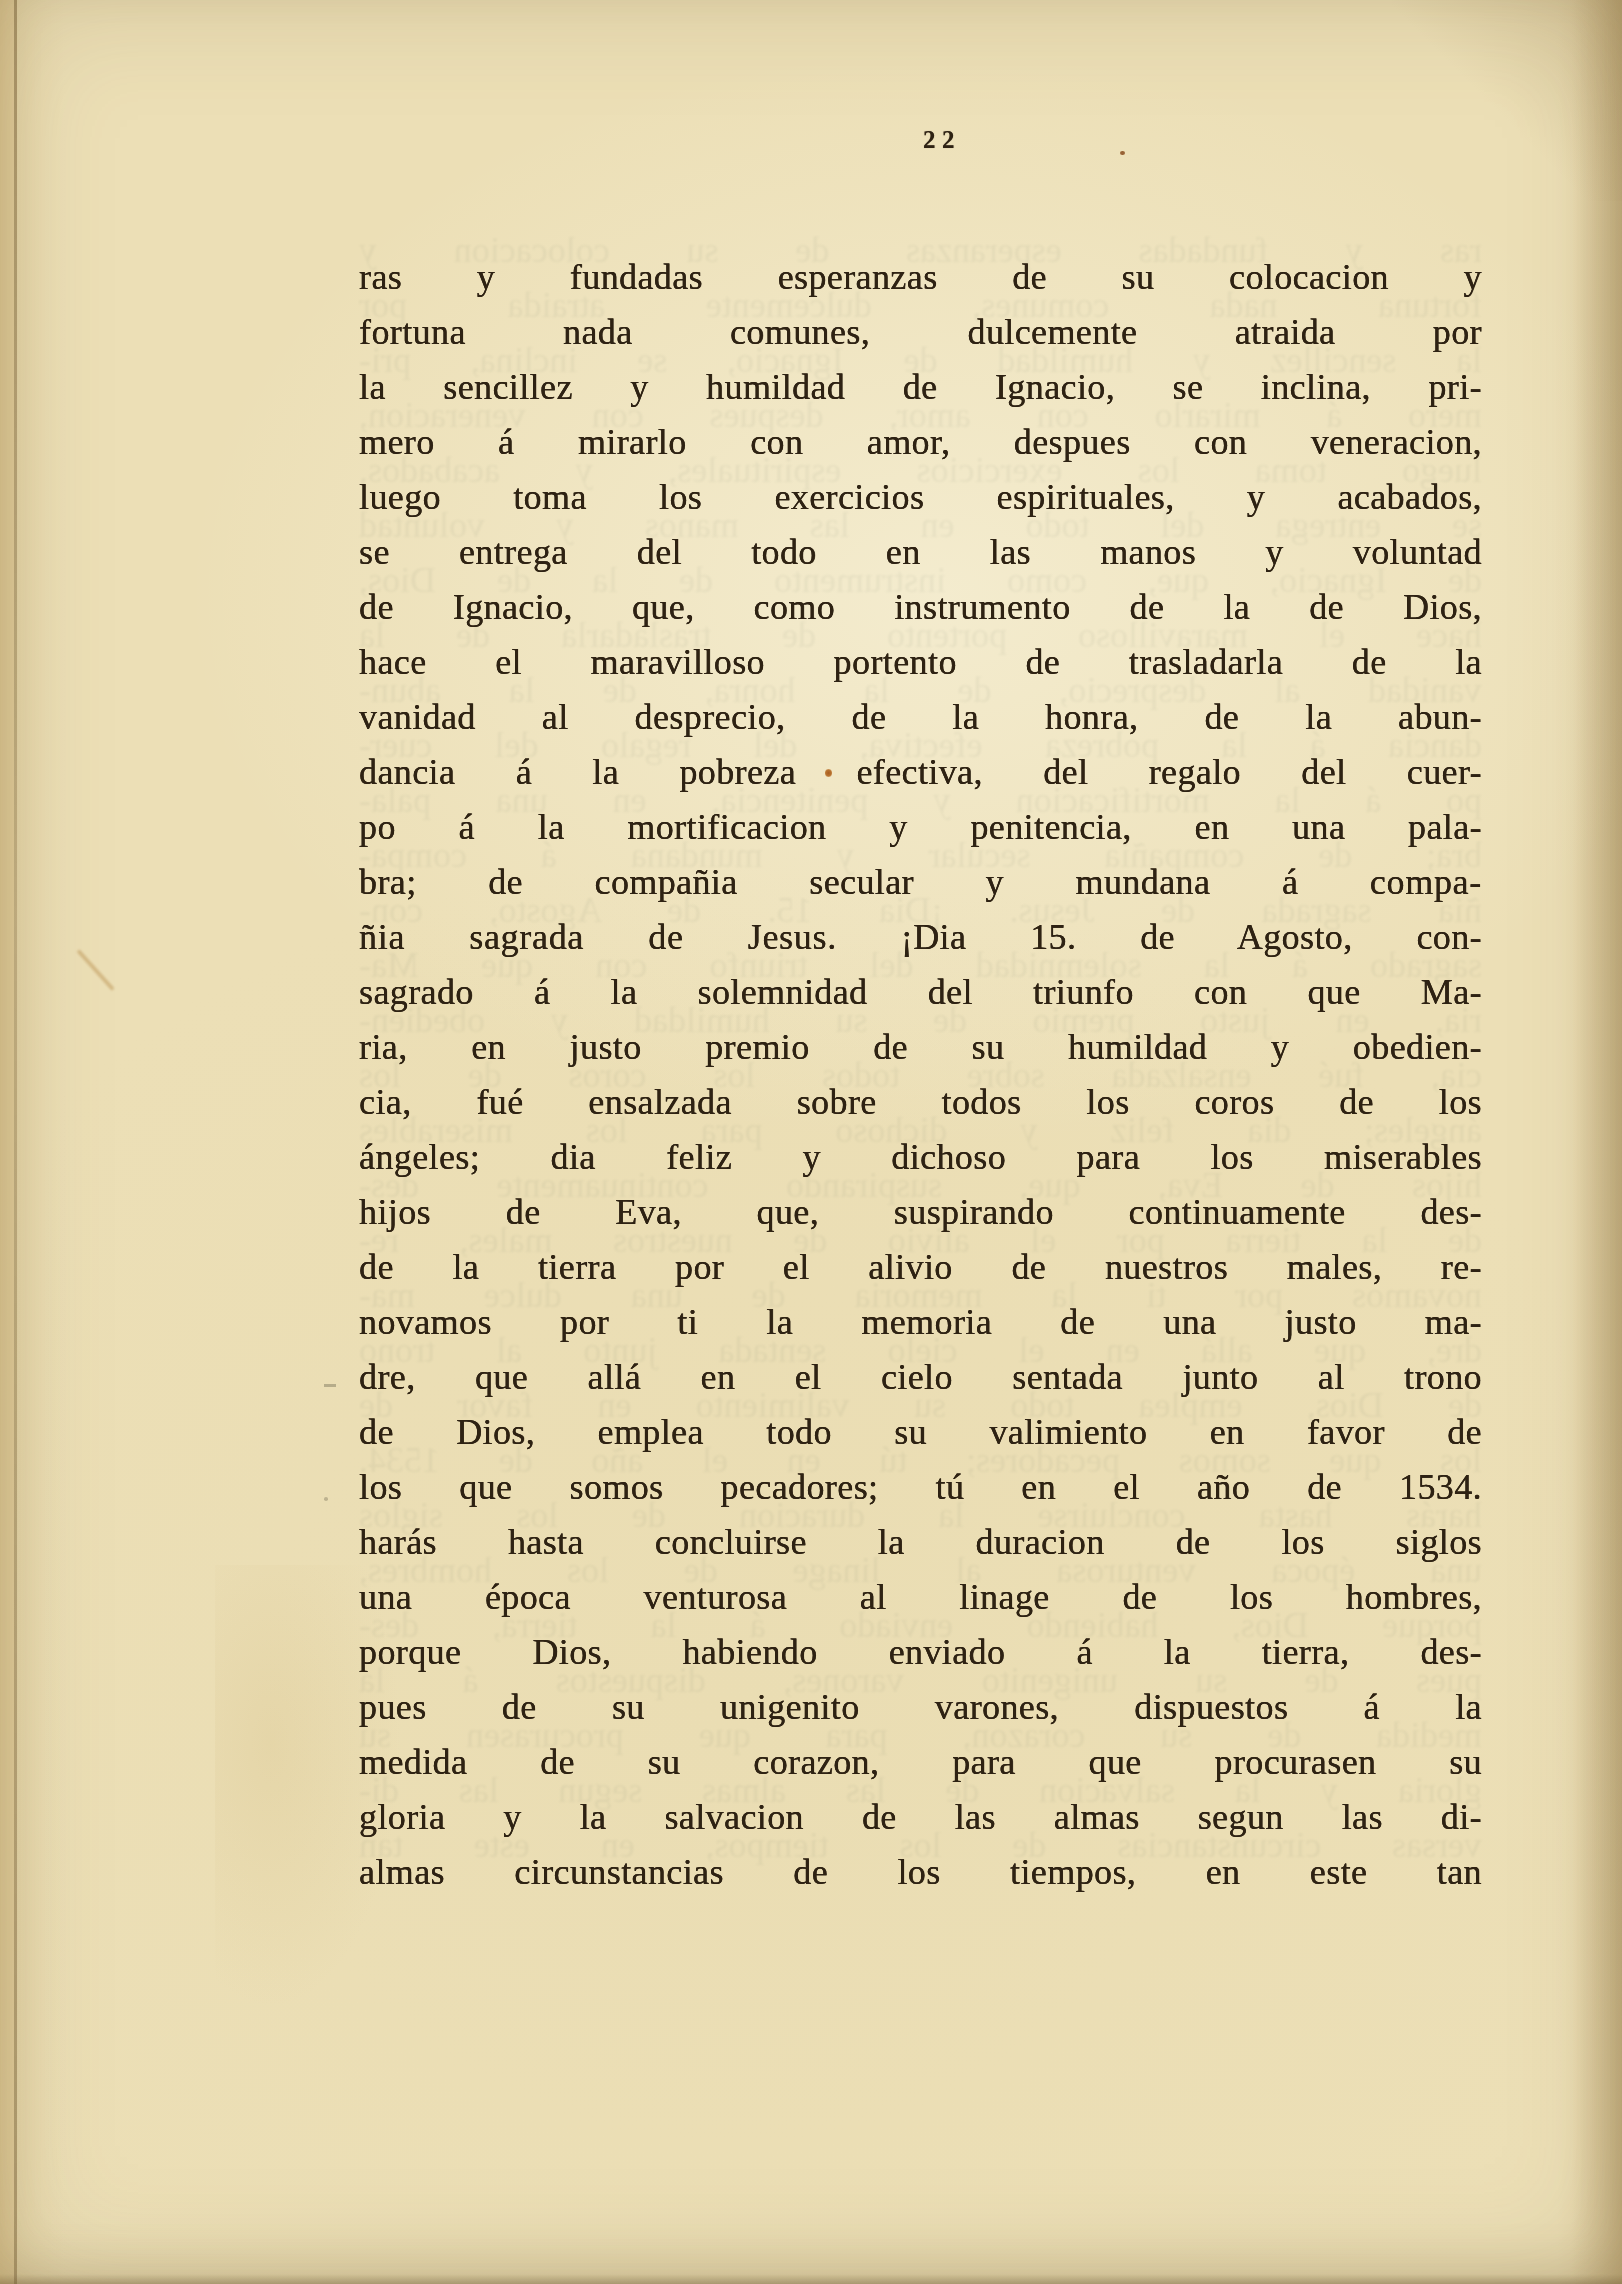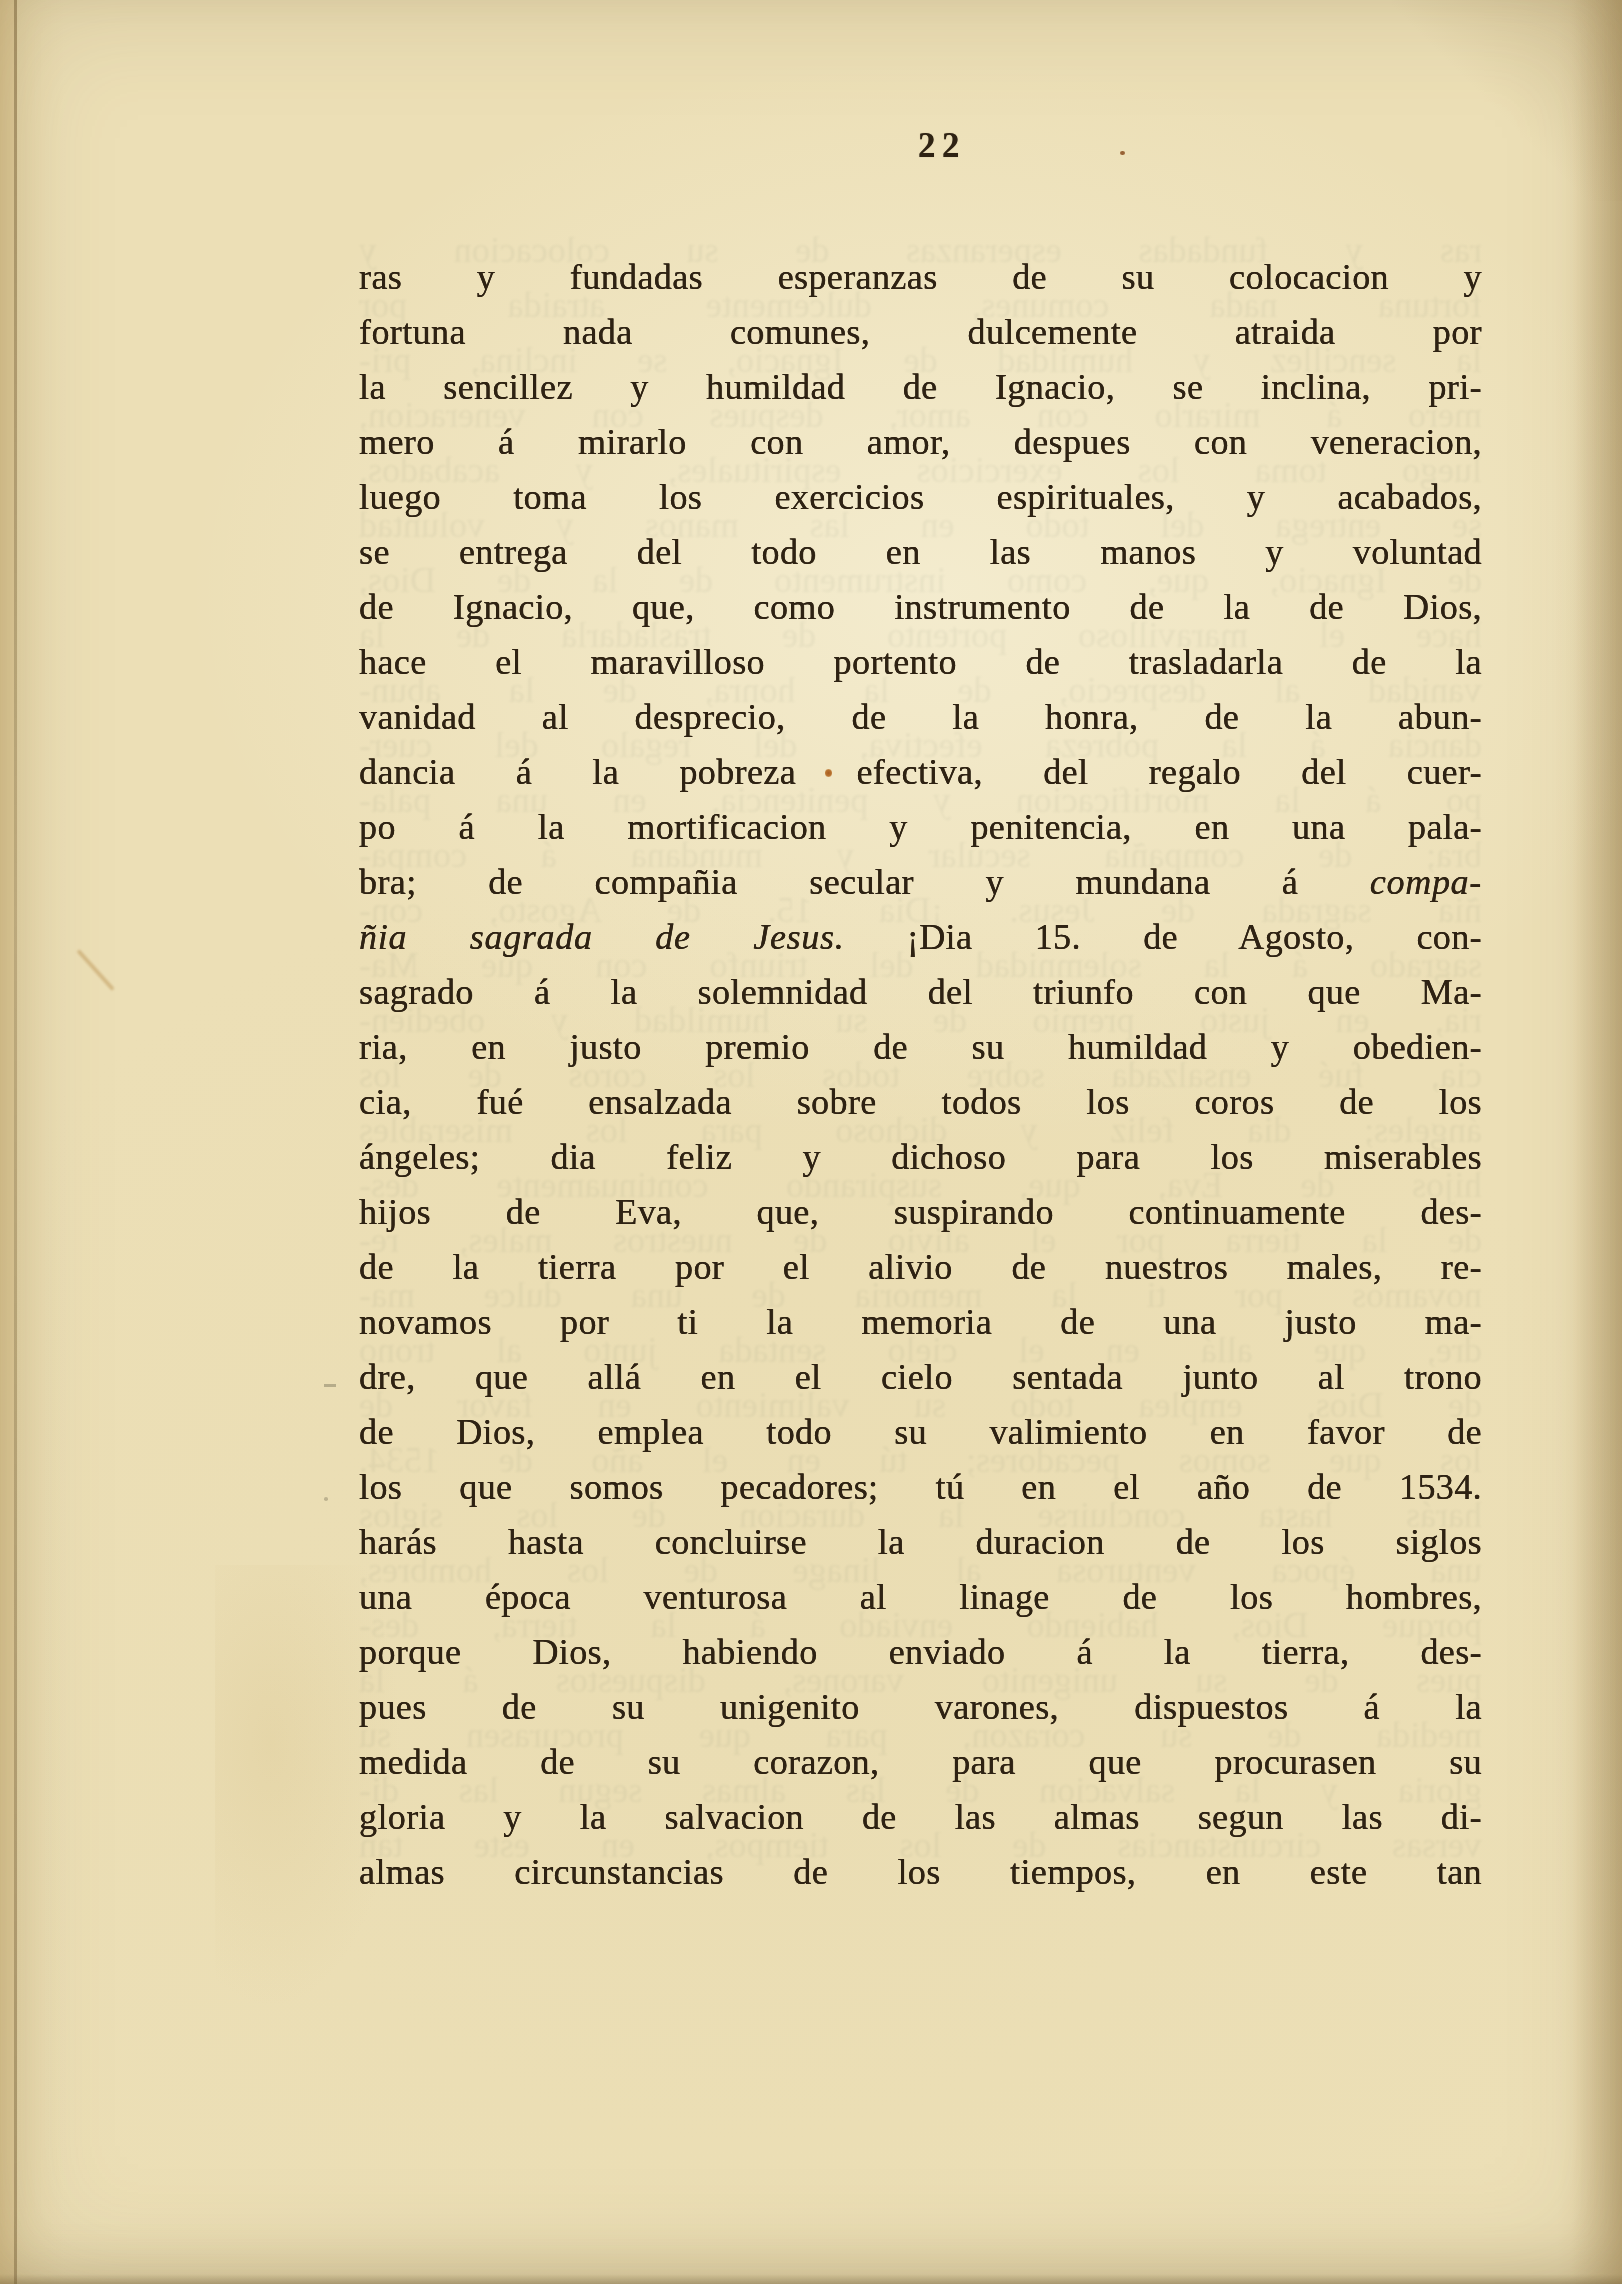--- a/index.html
+++ b/index.html
@@ -22,36 +22,36 @@
   .right-shade{position:absolute;right:0;top:0;width:50px;height:100%;
     background:linear-gradient(270deg, rgba(150,122,72,0.30), rgba(150,122,72,0.0));}
   .corner-shade{position:absolute;right:0;top:0;width:230px;height:201px;
     background:linear-gradient(225deg, rgba(158,132,84,0.28), rgba(158,132,84,0) 55%);}
   .bottom-edge{position:absolute;left:0;bottom:0;width:100%;height:10px;
     background:linear-gradient(0deg, rgba(110,92,55,0.38), rgba(110,92,55,0));}
 
   .pagenum{
     position:absolute;left:359px;top:126px;width:1123px;
     text-align:center;text-indent:43px;
-    font-size:35px;font-weight:bold;letter-spacing:6.5px;
+    font-size:25px;font-weight:bold;letter-spacing:6.5px;
     color:var(--ink,#2e2213);
     text-shadow:0 0 0.7px rgba(46,34,19,0.6);
   }
   .textblock{
     position:absolute;left:359px;top:217px;width:1123px;
     color:var(--ink,#2e2213);
     font-size:36px;letter-spacing:0.4px;word-spacing:3.6px;
     text-shadow:0.3px 0.4px 0.5px rgba(40,28,15,0.45), 0 0 0.6px currentColor;
     margin-top:33px;
   }
   .line{
     height:55px;line-height:55px;
     text-align:justify;text-align-last:justify;text-justify:inter-word;
   }
-  .it{font-style:italic;letter-spacing:0.7px;}
+  .it{letter-spacing:0.7px;}
   .ghost{
     position:absolute;left:359px;top:223px;width:1123px;
     transform:scaleX(-1);
     color:#51604f;opacity:0.065;filter:blur(1.1px);
     font-size:36px;word-spacing:3.6px;
     pointer-events:none;
   }
   .ghost .line{height:55px;line-height:55px;text-align:justify;text-align-last:justify;}
 
   .stain-rust{position:absolute;left:825px;top:769px;width:6.5px;height:8px;border-radius:50%;

